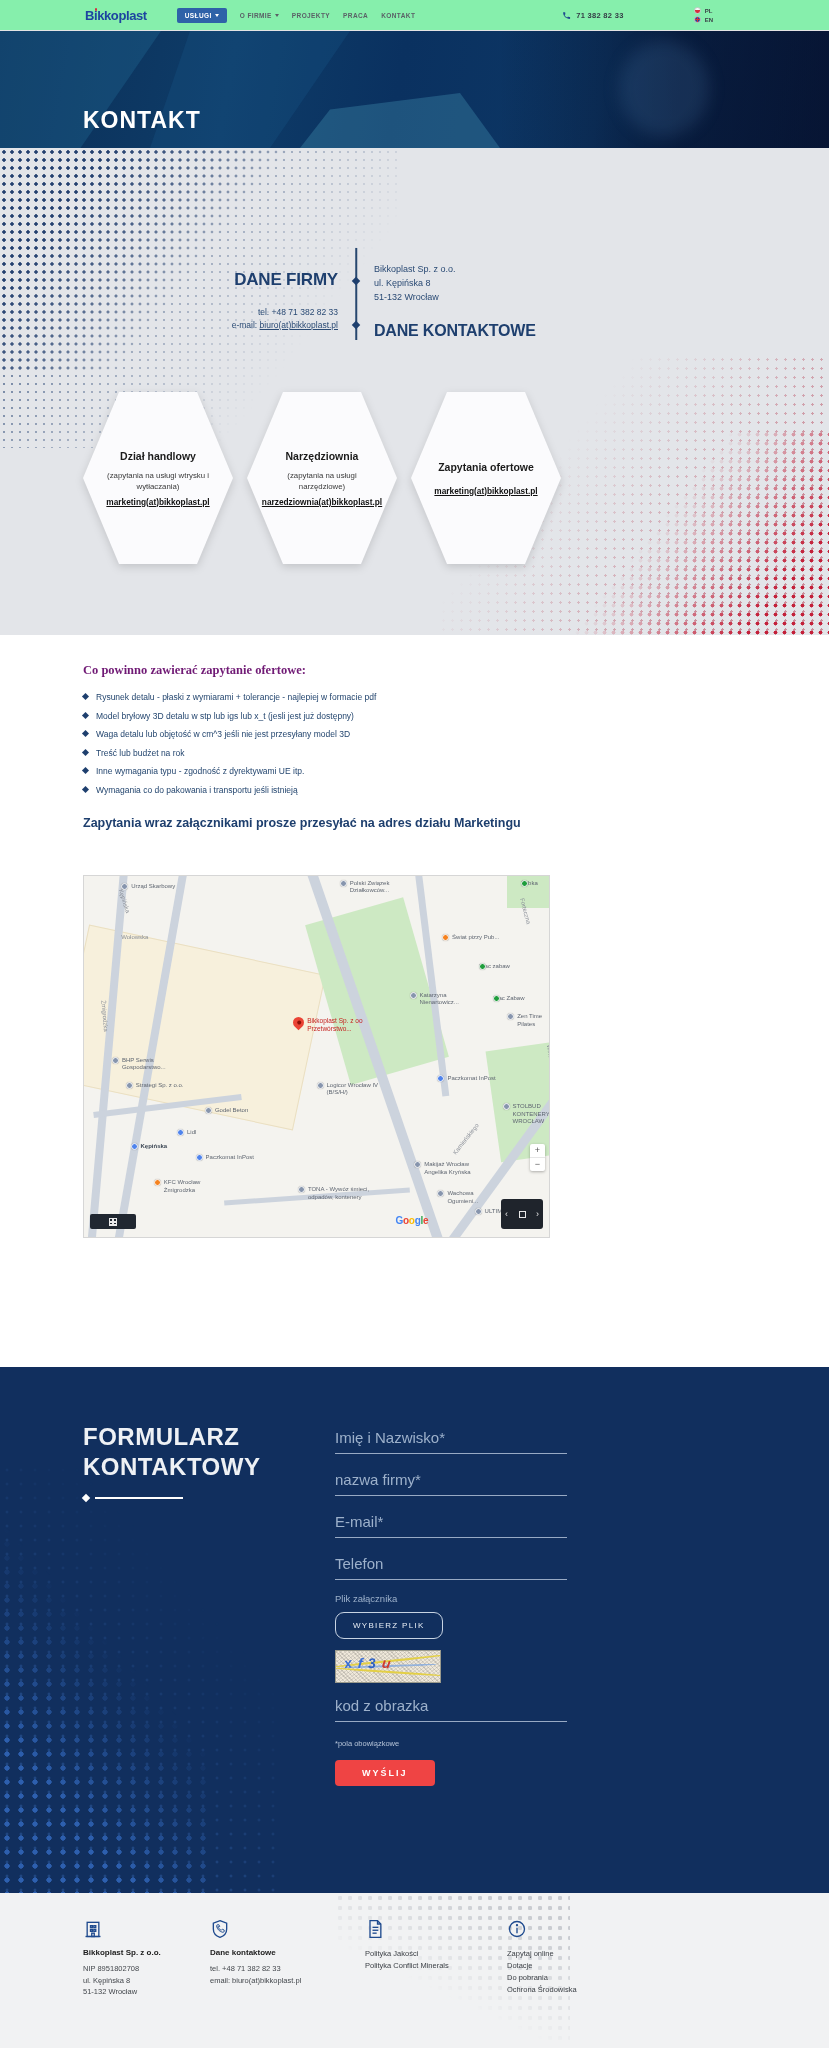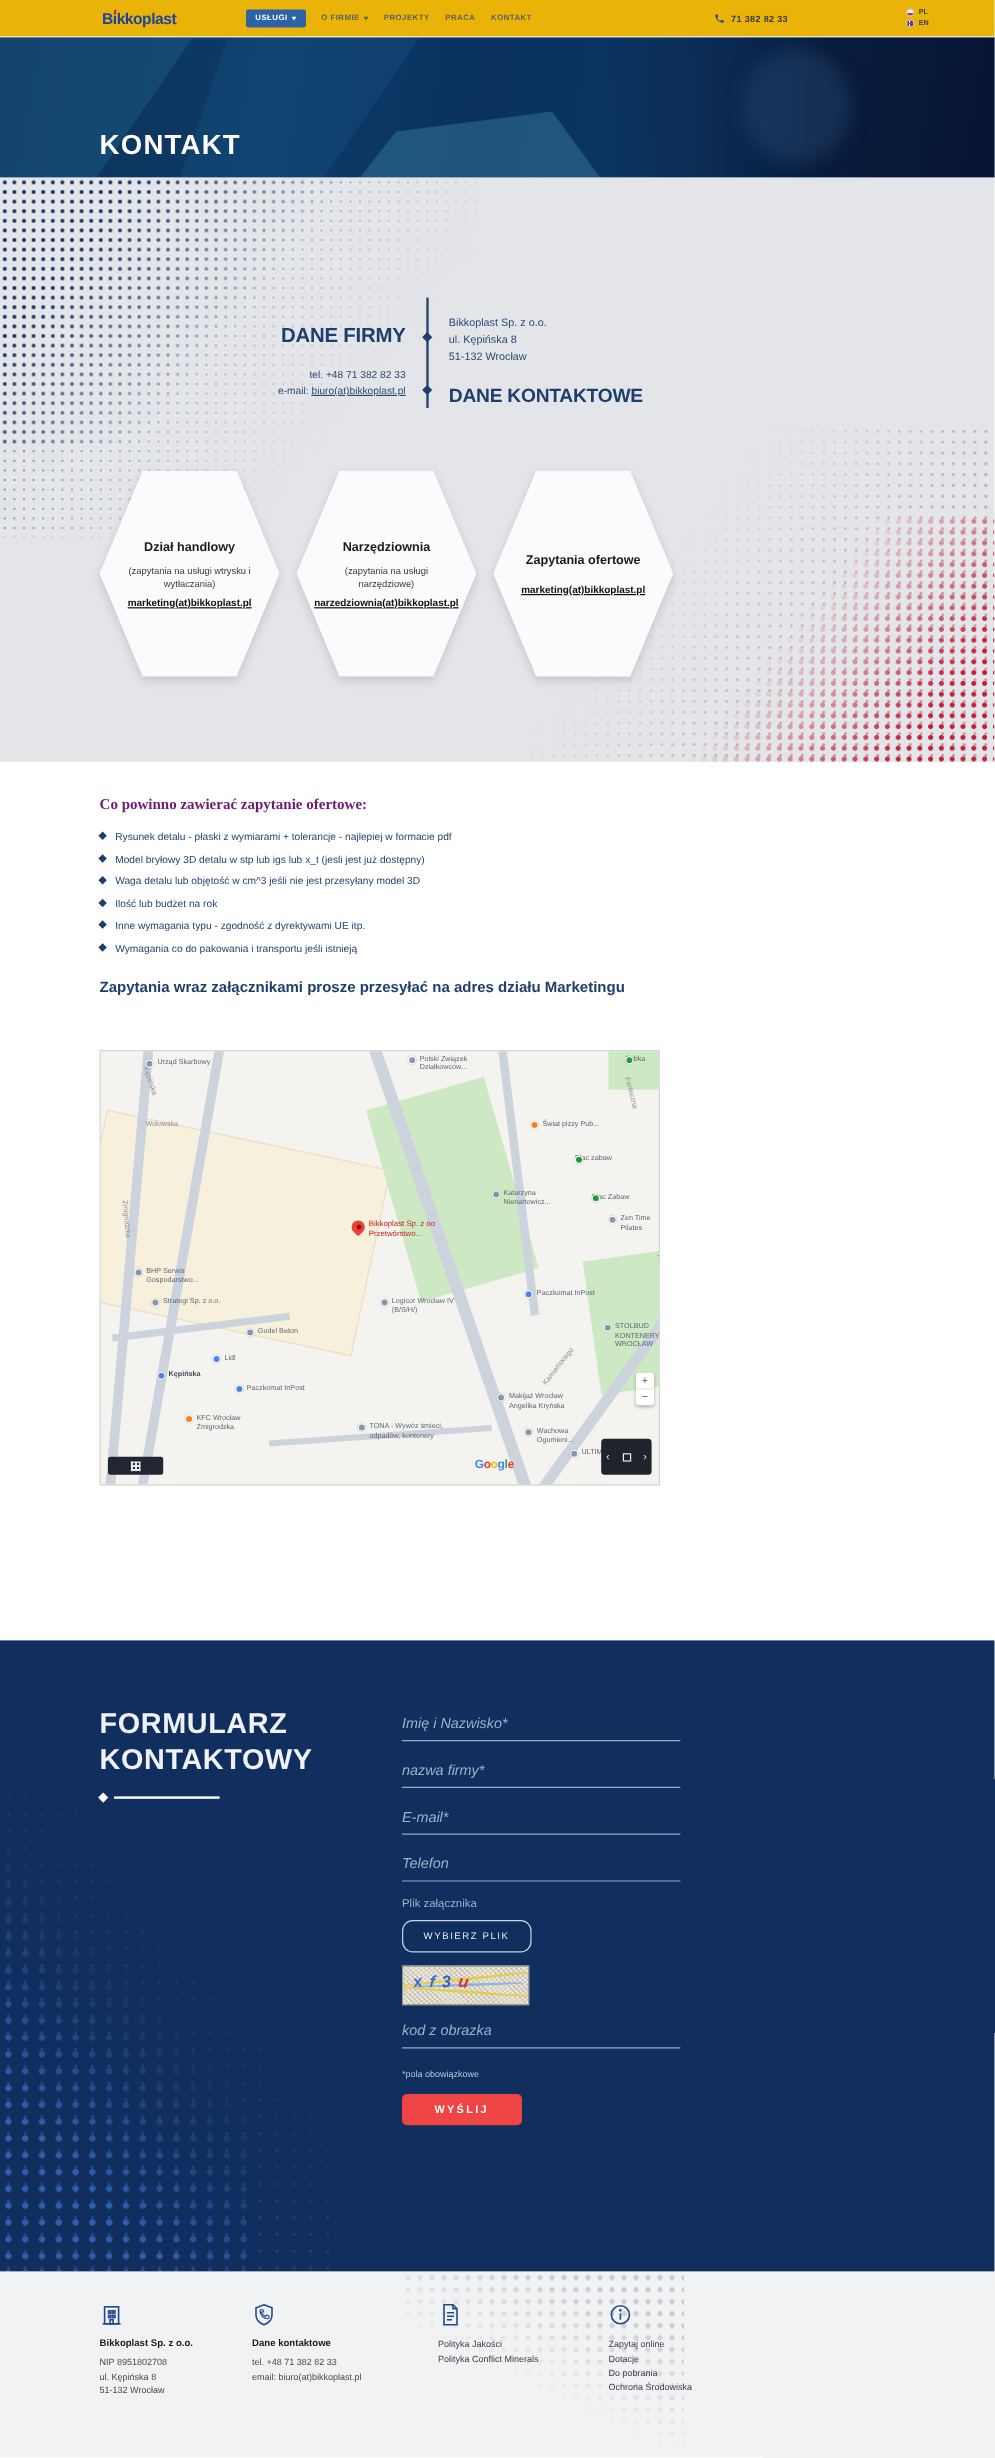--- a/index.html
+++ b/index.html
@@ -1,22 +1,22 @@
 <!DOCTYPE html>
 <html lang="pl"><head>
 <meta charset="utf-8">
 <style>
   * { margin:0; padding:0; box-sizing:border-box; }
   html,body { background:#fff; }
   .page { width:829px; height:2048px; margin:0 auto; position:relative; overflow:hidden;
           font-family:"Liberation Sans", sans-serif; background:#fff; }
 
   
-  .navbar { height:31px; display:flex; align-items:center; padding-left:85px; padding-right:55px;
-            background:#eab308; border-bottom:1px solid #e3e3e3; position:relative; z-index:5;gap:28px; }
+  .navbar { height:31px; display:flex; align-items:center; padding-left:85px; padding-right:116px;
+            background:#86efac; border-bottom:1px solid #e3e3e3; position:relative; z-index:5; }
   .logo { position:relative; font-size:13px; font-weight:bold; color:#1d44a0; letter-spacing:-0.4px; }
   .logo-dot { position:absolute; left:9.5px; top:0.5px; width:2.6px; height:2.6px; background:#d42e3d; border-radius:50%; }
   .nav-items { display:flex; align-items:center; gap:13px; margin-left:30px; }
   .nav-link { font-size:6.5px; font-weight:bold; letter-spacing:0.4px; color:#5a5f66; cursor:pointer; display:flex; align-items:center; }
   .nav-link.active { background:#2e62a8; color:#fff; padding:4px 8px; border-radius:2px; }
   .caret { display:inline-block; width:0; height:0; border-left:2.5px solid transparent; border-right:2.5px solid transparent;
            border-top:3.5px solid currentColor; margin-left:3px; }
   .nav-phone { margin-left:auto; display:flex; align-items:center; gap:5px; color:#1e4a8e; }
   .nav-phone .num { font-size:7.5px; font-weight:bold; color:#333a44; letter-spacing:0.3px; }
   .langs { margin-left:70px; display:flex; flex-direction:column; gap:2px; }
@@ -139,22 +139,22 @@
   .dots-blue-b { left:0; bottom:0; width:280px; height:430px;
       background-image:radial-gradient(circle,#27508f 1.3px,transparent 1.7px); background-size:14px 14px; opacity:.7;
       -webkit-mask-image:linear-gradient(48deg,#000 30%,transparent 70%); mask-image:linear-gradient(48deg,#000 30%,transparent 70%); }
   .form-title { position:absolute; left:83px; top:55px; color:#eef1f5; font-size:24px; font-weight:bold; line-height:30px; letter-spacing:0.5px; }
   .title-rule { position:absolute; left:83px; top:128px; display:flex; align-items:center; gap:6px; }
   .title-rule .dia { width:6px; height:6px; background:#fff; transform:rotate(45deg); }
   .title-rule .line { width:88px; height:2px; background:#fff; }
   .form { position:absolute; left:335px; top:58px; width:232px; }
   .field { margin-bottom:13px; }
   .field input, .field textarea { width:100%; background:transparent; border:none; outline:none;
-      border-bottom:1px solid rgba(186,201,221,0.8); color:#dfe8f2; font-size:12px;
-      font-family:"Liberation Sans", sans-serif; padding:4px 0 7px;font-style:italic; }
+      border-bottom:1px solid rgba(186,201,221,0.8); color:#dfe8f2; font-size:15px;
+      font-family:"Liberation Sans", sans-serif; padding:4px 0 7px; }
   .field textarea { height:57px; resize:none; }
   .field input::placeholder, .field textarea::placeholder { color:#9db1cb; opacity:1; }
   .file-label { font-size:9.5px; color:#9db1cb; margin-top:9px; }
   .file-btn { margin-top:8px; display:inline-block; background:transparent; border:1px solid #c7d3e2; border-radius:9px;
               color:#e7edf5; font-size:8px; letter-spacing:1.3px; padding:8px 17px; cursor:pointer;
               font-family:"Liberation Sans", sans-serif; }
   .captcha { margin-top:11px; width:106px; height:33px; position:relative; overflow:hidden; border:1px solid #9a9a8c;
       background:
         repeating-linear-gradient(45deg, rgba(40,40,40,0.14) 0 1px, transparent 1px 3px),
         repeating-linear-gradient(-37deg, rgba(60,60,60,0.12) 0 1px, transparent 1px 2.6px),
@@ -301,21 +301,21 @@
       <li>
           <span class="bullet"></span>
           <span>Model bryłowy 3D detalu w stp lub igs lub x_t  (jesli jest już dostępny)</span>
         </li>
       <li>
           <span class="bullet"></span>
           <span>Waga detalu lub objętość w cm^3 jeśli nie jest przesyłany model 3D</span>
         </li>
       <li>
           <span class="bullet"></span>
-          <span>Ilość lub budżet na rok</span>
+          <span>Treść lub budżet na rok</span>
         </li>
       <li>
           <span class="bullet"></span>
           <span>Inne wymagania typu - zgodność z dyrektywami UE itp.</span>
         </li>
       <li>
           <span class="bullet"></span>
           <span>Wymagania co do pakowania i transportu jeśli istnieją</span>
         </li>
     </ul>

